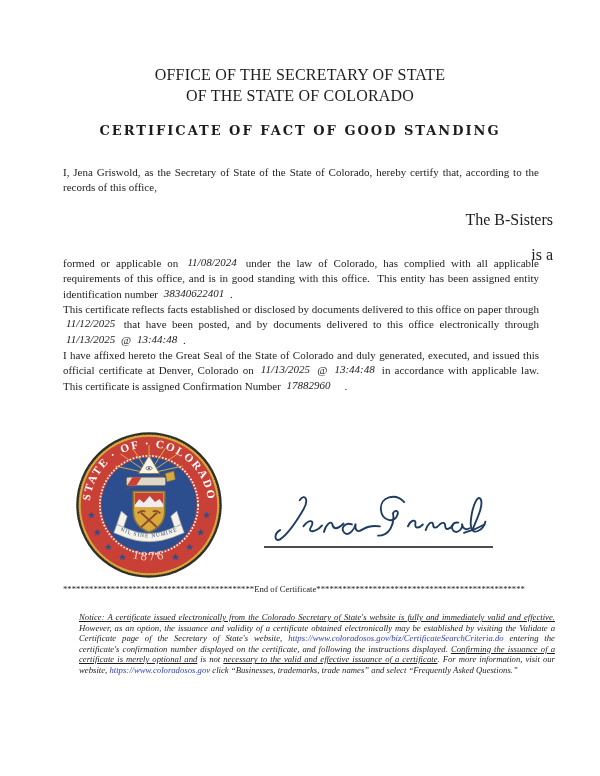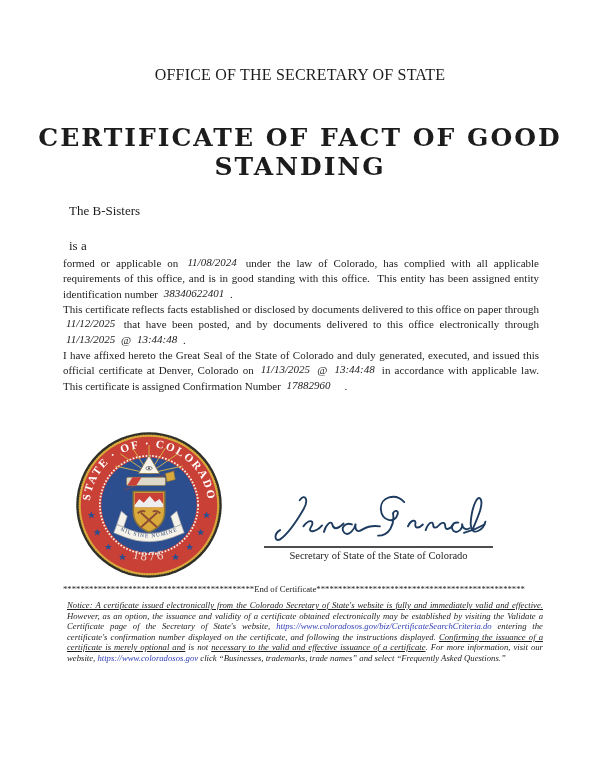--- a/index.html
+++ b/index.html
@@ -1,47 +1,49 @@
 <!DOCTYPE html>
 <html><head>
 <meta charset="utf-8">
 <style>
   html,body{margin:0;padding:0;background:#fff;}
   .page{position:relative;width:600px;height:776px;background:#ffffff;overflow:hidden;
         font-family:"Liberation Serif", serif;color:#1c1c1c;}
   .hdr{position:absolute;top:64px;left:0;width:600px;text-align:center;
        font-size:16px;line-height:21px;letter-spacing:.2px;}
   .title{position:absolute;top:123px;left:0;width:600px;text-align:center;
-         font-family:"DejaVu Serif", serif;font-weight:700;font-size:25px;letter-spacing:2px;}
+         font-family:"DejaVu Serif", serif;font-weight:700;font-size:13px;letter-spacing:2px;}
   .bodytxt{position:absolute;left:63px;width:476px;font-size:11px;line-height:15.3px;
            text-align:justify;margin:0;}
-  .ctr{position:absolute;left:63px;width:476px;text-align:left;font-size:13px;margin:6px;}
+  .ctr{position:absolute;left:63px;width:476px;text-align:right;font-size:16px;margin:14px;}
   .seg-v{position:relative;top:-1px;padding:0 3px;font-style:italic;}
   .seg-u{text-decoration:underline;}
   .seg-link{color:#3140b4;}
   .sealwrap{position:absolute;left:74px;top:430px;width:150px;height:150px;}
   .sigsvg{position:absolute;left:266px;top:489px;width:226px;height:56px;}
   .sigline{position:absolute;left:264px;top:546px;width:229px;height:2px;background:#4d4d4d;}
   .siglabel{position:absolute;left:264px;top:550px;width:229px;text-align:center;font-size:10.5px;}
   .endline{position:absolute;left:63px;top:584px;width:476px;font-size:8.7px;white-space:nowrap;
            overflow:hidden;letter-spacing:0;}
   .notice{position:absolute;left:63px;top:596px;width:476px;font-size:8.7px;font-style:italic;
-          line-height:10.55px;text-align:justify;margin:4px;}
+          line-height:10.55px;text-align:justify;margin:16px;}
 </style>
 </head>
 <body>
 
 <div class="page">
 
   <div class="hdr">
     <div>OFFICE OF THE SECRETARY OF STATE</div>
+    <div>OF THE STATE OF COLORADO</div>
   </div>
 
   <div class="title">CERTIFICATE OF FACT OF GOOD STANDING</div>
 
+  <p class="bodytxt" style="top:165px">I, Jena Griswold, as the Secretary of State of the State of Colorado, hereby certify that, according to the records of this office,</p>
 
   <p class="ctr" style="top:197px">The B-Sisters</p>
   <p class="ctr" style="top:232px">is a</p>
 
   <p class="bodytxt" style="top:256px"><span>formed or applicable on </span><span class="seg-v">11/08/2024</span><span> under the law of Colorado, has complied with all applicable requirements of this office, and is in good standing with this office.&nbsp; This entity has been assigned entity identification number </span><span class="seg-v">38340622401</span><span> .</span></p>
   <p class="bodytxt" style="top:302px"><span>This certificate reflects facts established or disclosed by documents delivered to this office on paper through </span><span class="seg-v">11/12/2025</span><span> that have been posted, and by documents delivered to this office electronically through </span><span class="seg-v">11/13/2025</span><span> @ </span><span class="seg-v">13:44:48</span><span> .</span></p>
   <p class="bodytxt" style="top:348px"><span>I have affixed hereto the Great Seal of the State of Colorado and duly generated, executed, and issued this official certificate at Denver, Colorado on </span><span class="seg-v">11/13/2025</span><span> @ </span><span class="seg-v">13:44:48</span><span> in accordance with applicable law. This certificate is assigned Confirmation Number </span><span class="seg-v">17882960</span><span>&nbsp;&nbsp;&nbsp; .</span></p>
 
   <svg class="sealwrap" viewBox="0 0 200 200">
     <circle cx="100" cy="100" r="97" fill="#2f2f28"></circle>
@@ -128,19 +130,18 @@
       <path d="M86,38 C79,35 73,42 78,47 C83,51 89,43 90,37 C89,43 91,48 98,43 C103,40 109,39 116,40"></path>
       <path d="M142,14 C133,4 116,8 117,22 C118,34 132,38 135,27 C136,23 132,22 130,26 C132,38 126,50 114,50"></path>
       <path d="M146,40 C149,33 155,32 154,37 C153,42 157,43 162,38"></path>
       <path d="M165,44 C168,36 172,34 173,38 C173,42 176,43 180,38 C183,35 186,36 186,40 C186,44 190,44 194,39"></path>
       <path d="M200,36 C194,35 191,41 195,45 C199,48 205,43 204,37 C204,41 207,45 212,42"></path>
       <path d="M215,44 C221,30 227,17 224,11 C221,6 216,16 214,29 C212,41 214,48 221,45 C226,43 228,39 229,35"></path>
       <path d="M206,47 C213,45 221,42 228,38"></path>
     </g>
   </svg>
   <div class="sigline"></div>
-  <div class="siglabel">Secretary of State of the State of Colorado</div>
 
   <div class="endline"><span>********************************************</span><span>End of Certificate</span><span>************************************************</span></div>
 
   <p class="notice"><span class="seg-u">Notice: A certificate issued electronically from the Colorado Secretary of State's website is fully and immediately valid and effective.</span><span> However, as an option, the issuance and validity of a certificate obtained electronically may be established by visiting the Validate a Certificate page of the Secretary of State's website, </span><span class="seg-link">https://www.coloradosos.gov/biz/CertificateSearchCriteria.do</span><span> entering the certificate's confirmation number displayed on the certificate, and following the instructions displayed. </span><span class="seg-u">Confirming the issuance of a certificate is merely optional and</span><span> is not </span><span class="seg-u">necessary to the valid and effective issuance of a certificate</span><span>. For more information, visit our website, </span><span class="seg-link">https://www.coloradosos.gov</span><span> click “Businesses, trademarks, trade names” and select “Frequently Asked Questions.”</span></p>
 
 </div>
 
 </body></html>

